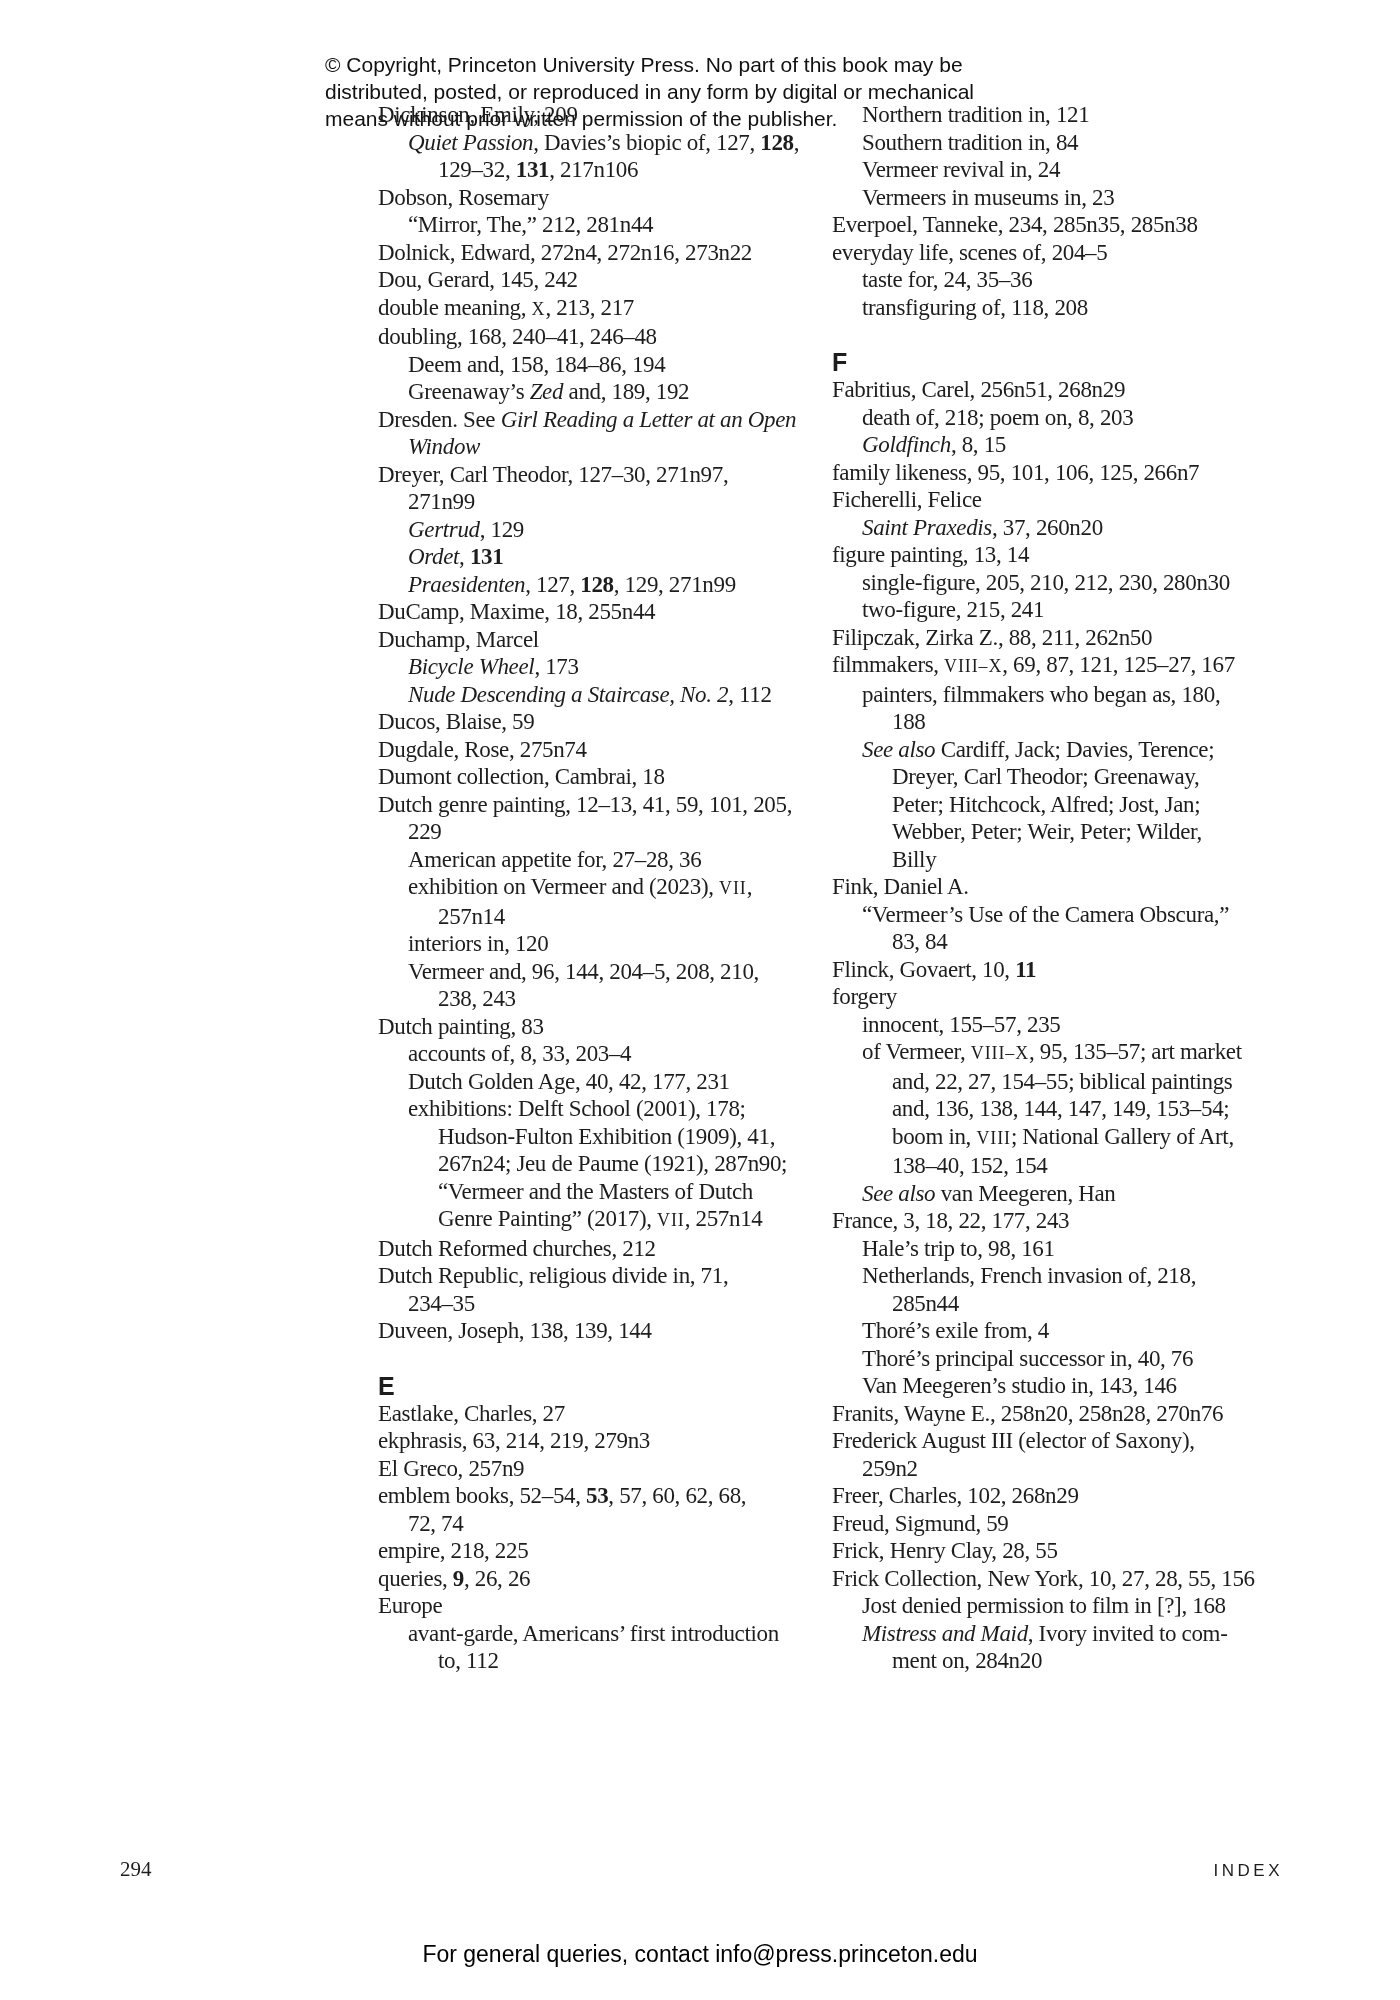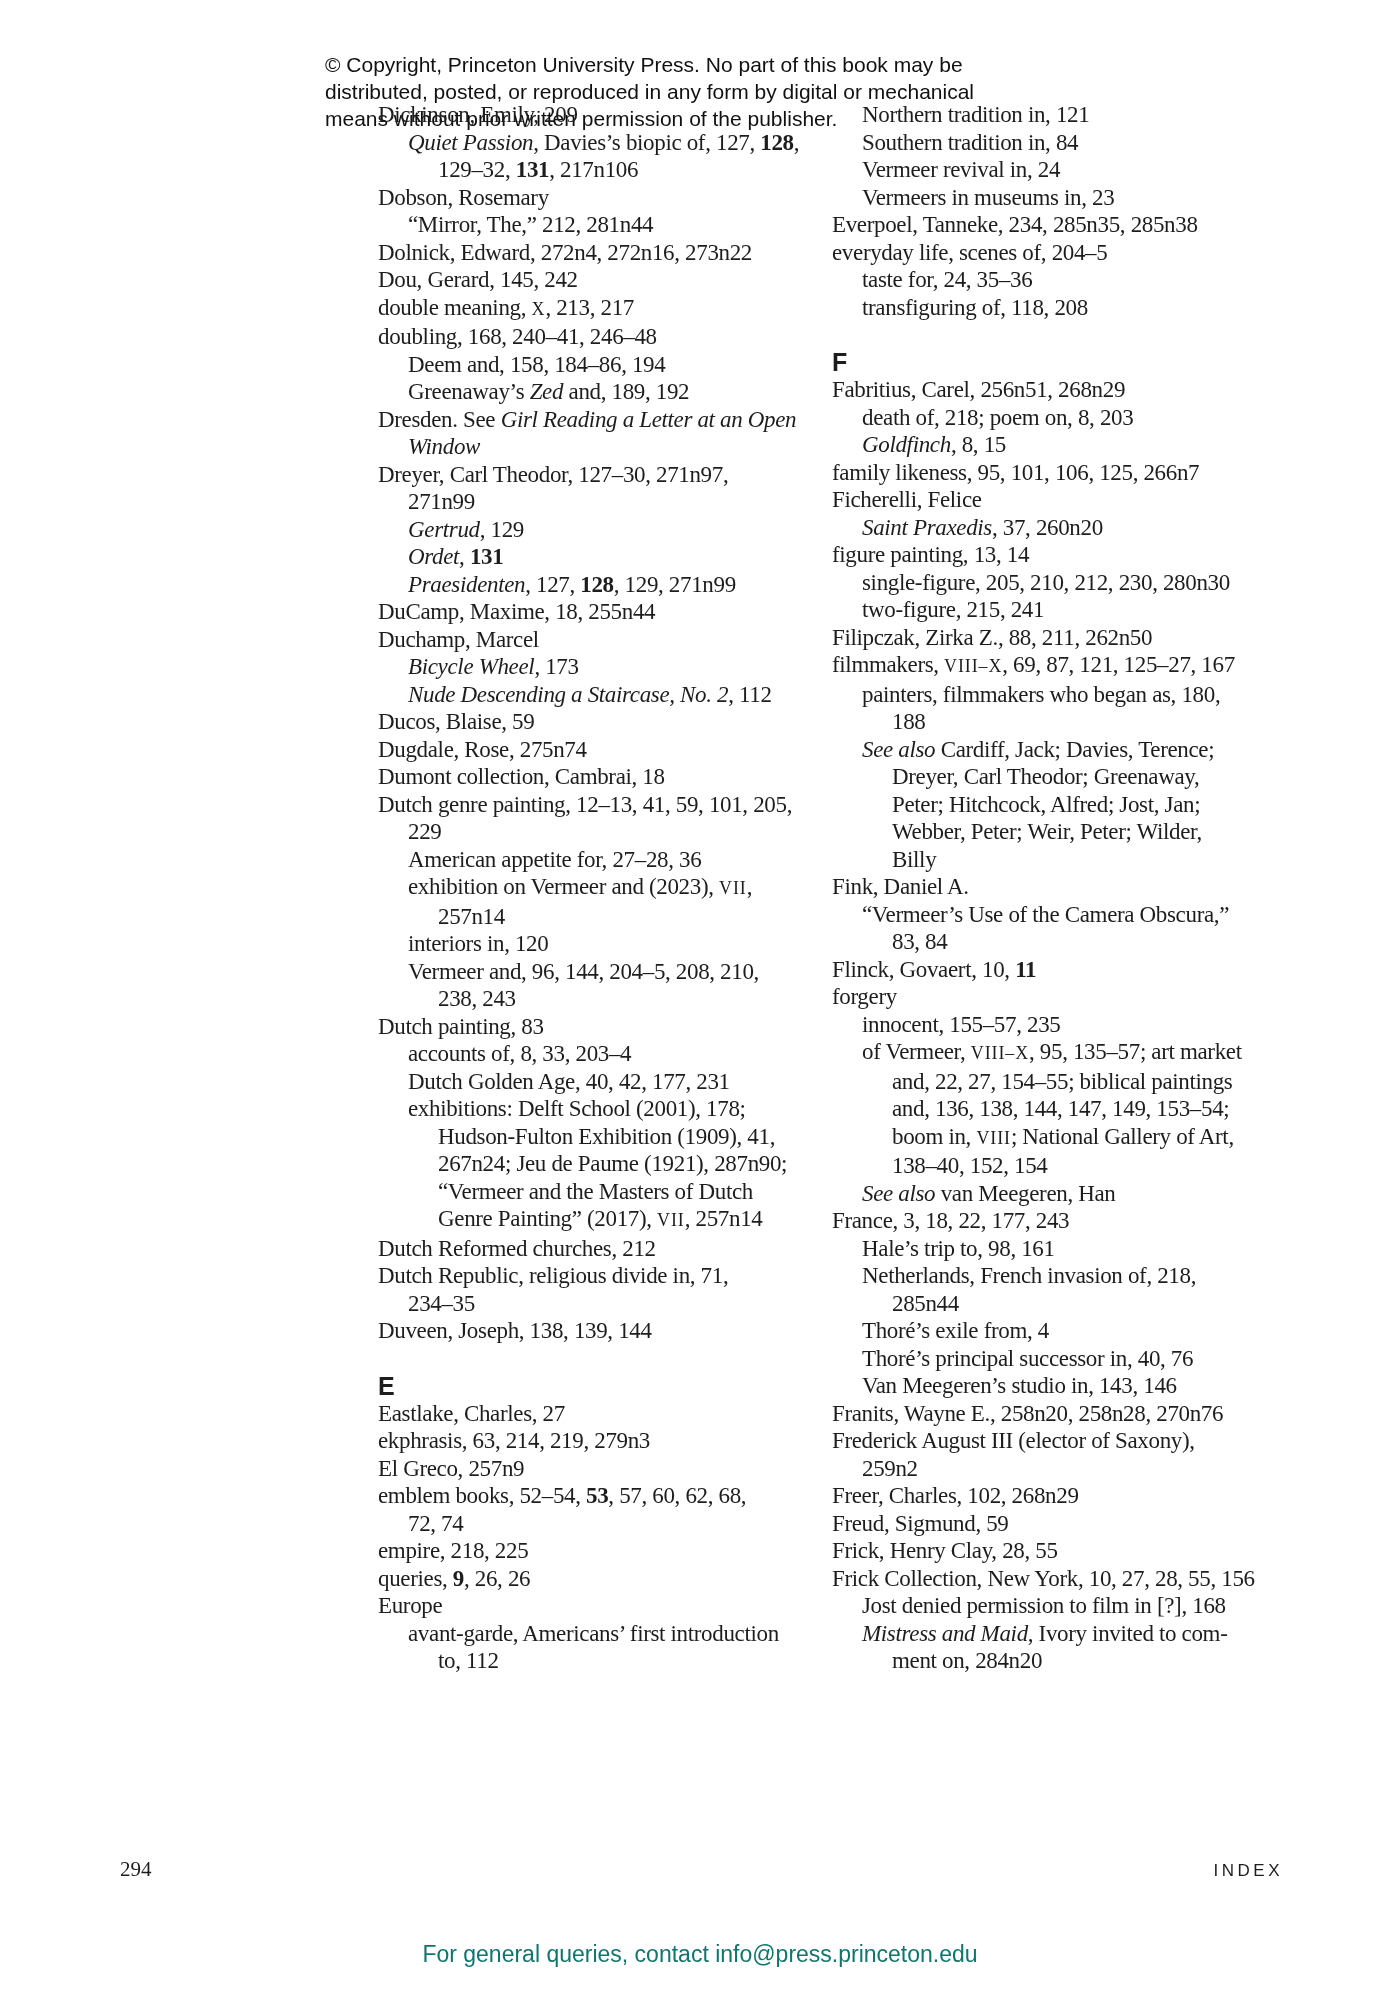--- a/index.html
+++ b/index.html
@@ -13,21 +13,21 @@
   .ind1{padding-left:30px;}
   .ind2{padding-left:60px;}
   .heading{font:bold 25px/28px "Liberation Sans",sans-serif;margin-top:27px;letter-spacing:0;}
   .i{font-style:italic;}
   .b{font-weight:bold;margin-top:12px;}
   .sc{text-transform:uppercase;font-size:0.78em;letter-spacing:0.05em;}
   .pageinfo{position:absolute;top:1833px;left:120px;width:1163px;display:flex;justify-content:space-between;align-items:baseline;margin-top:24px;}
   .pagenum{font:21px "Liberation Serif",serif;color:#1d1d1d;}
   .runhead{font:17px "Liberation Sans",sans-serif;letter-spacing:3.5px;color:#1d1d1d;}
   .queries{position:absolute;left:0;top:1941px;width:1400px;text-align:center;
-           font:23px "Liberation Sans",sans-serif;color:#0f766e;}
+           font:23px "Liberation Sans",sans-serif;color:#000000;}
 </style>
 </head>
 <body>
 
 <div class="page">
 
   <div class="copyright">
     <div>© Copyright, Princeton University Press. No part of this book may be</div>
     <div>distributed, posted, or reproduced in any form by digital or mechanical</div>
     <div>means without prior written permission of the publisher.</div>

